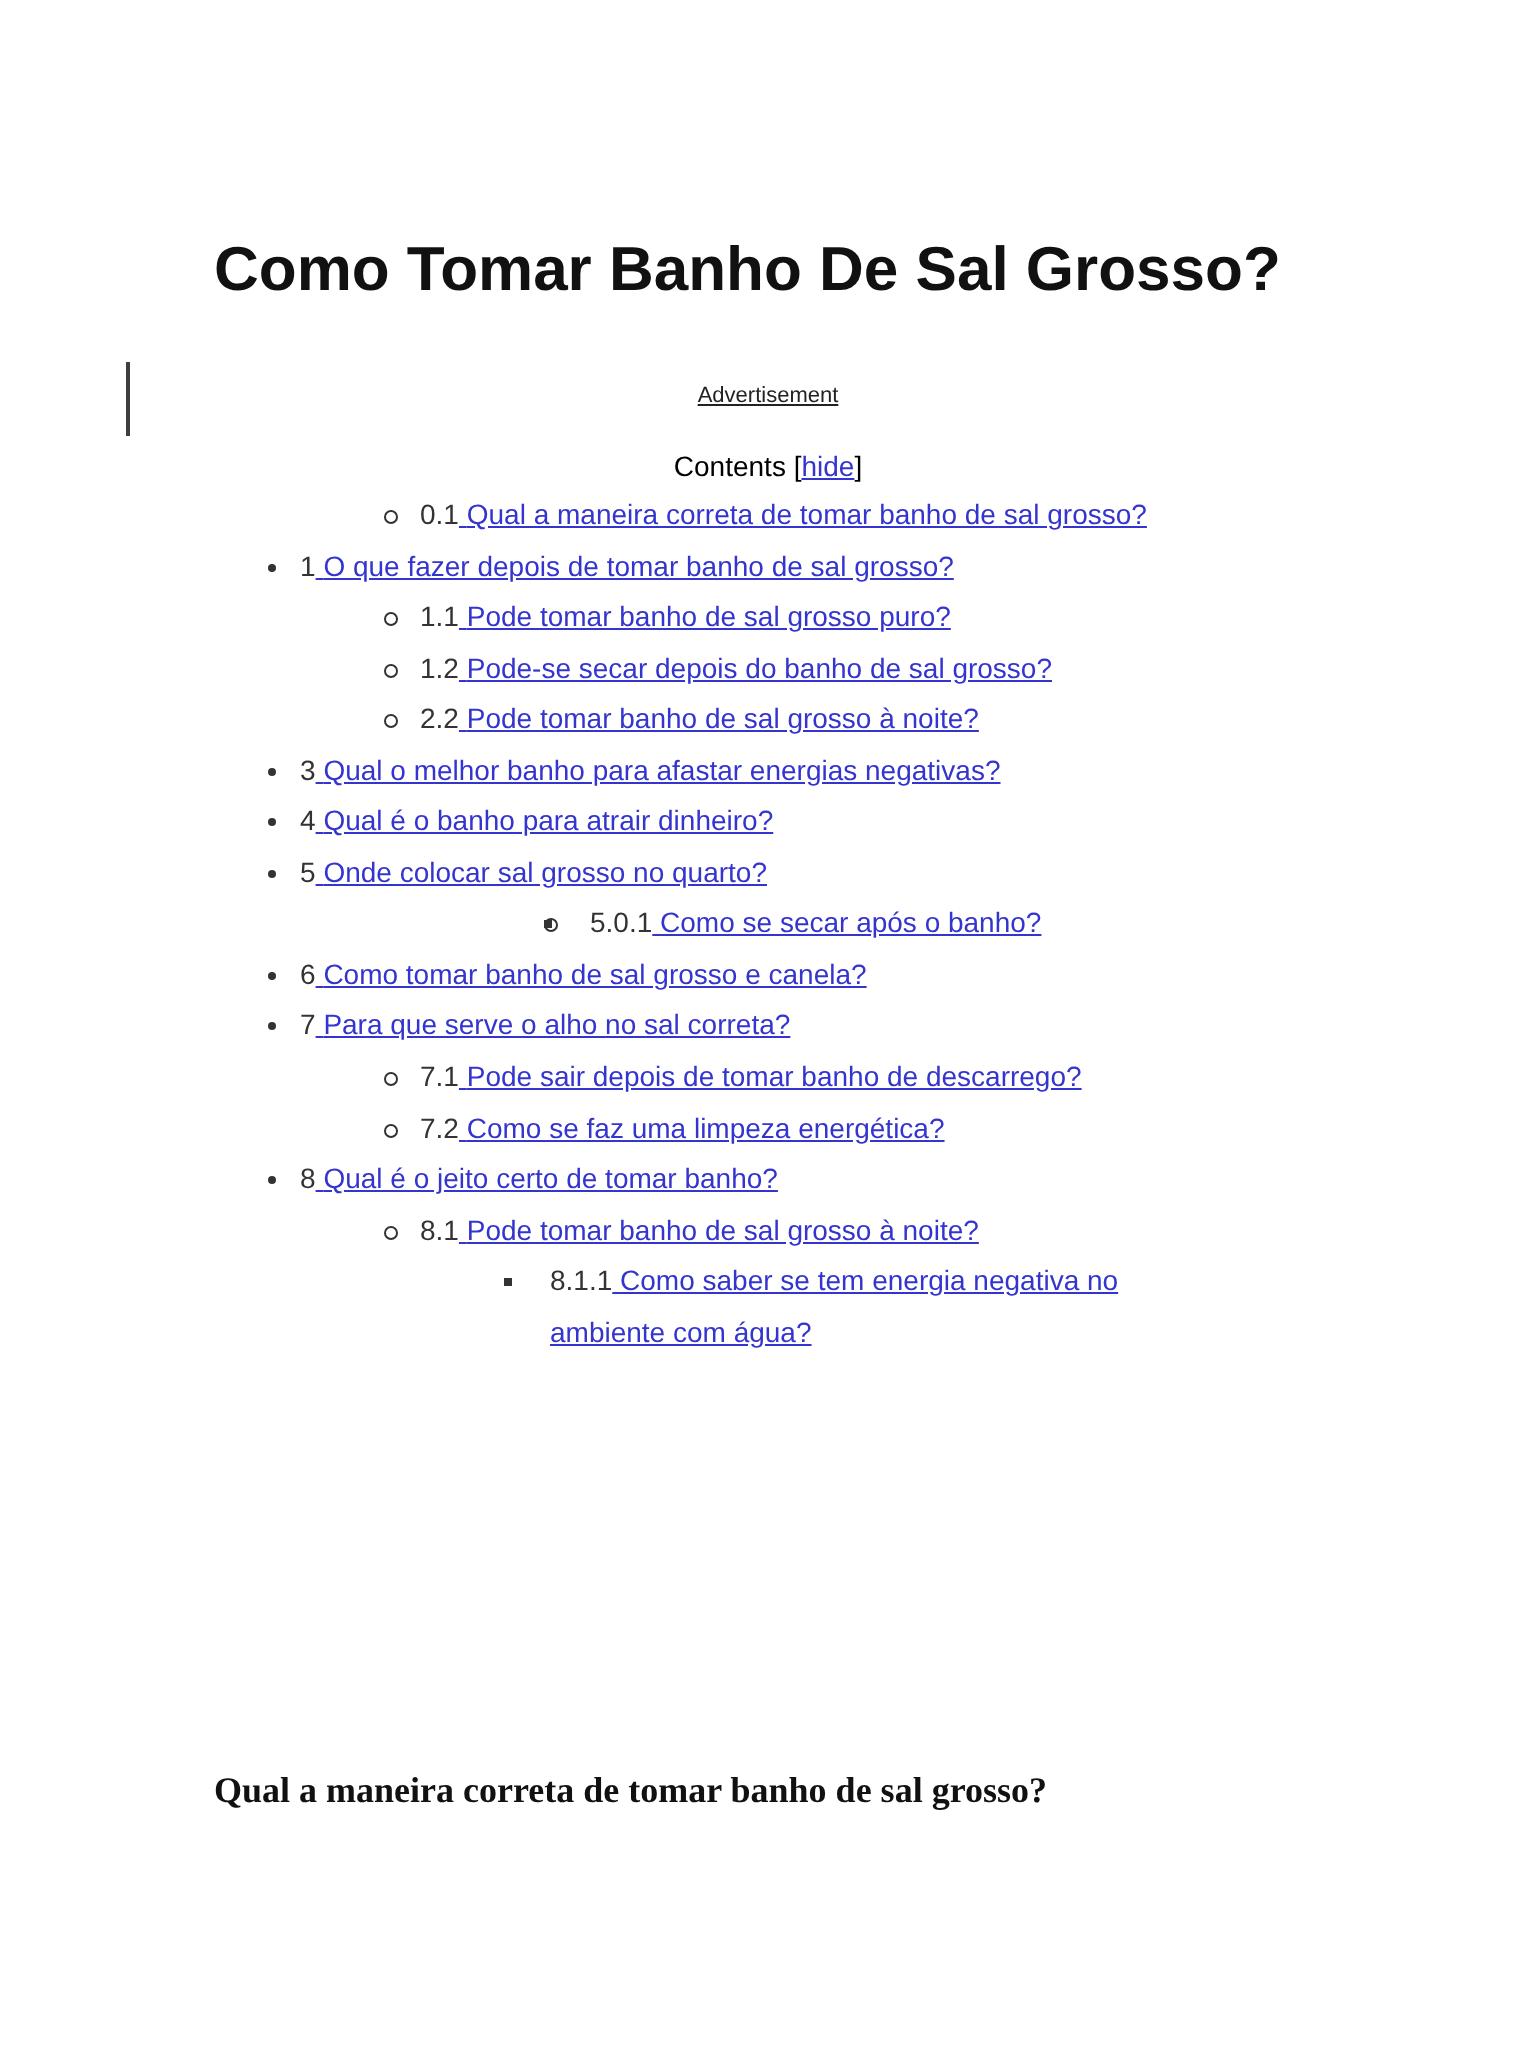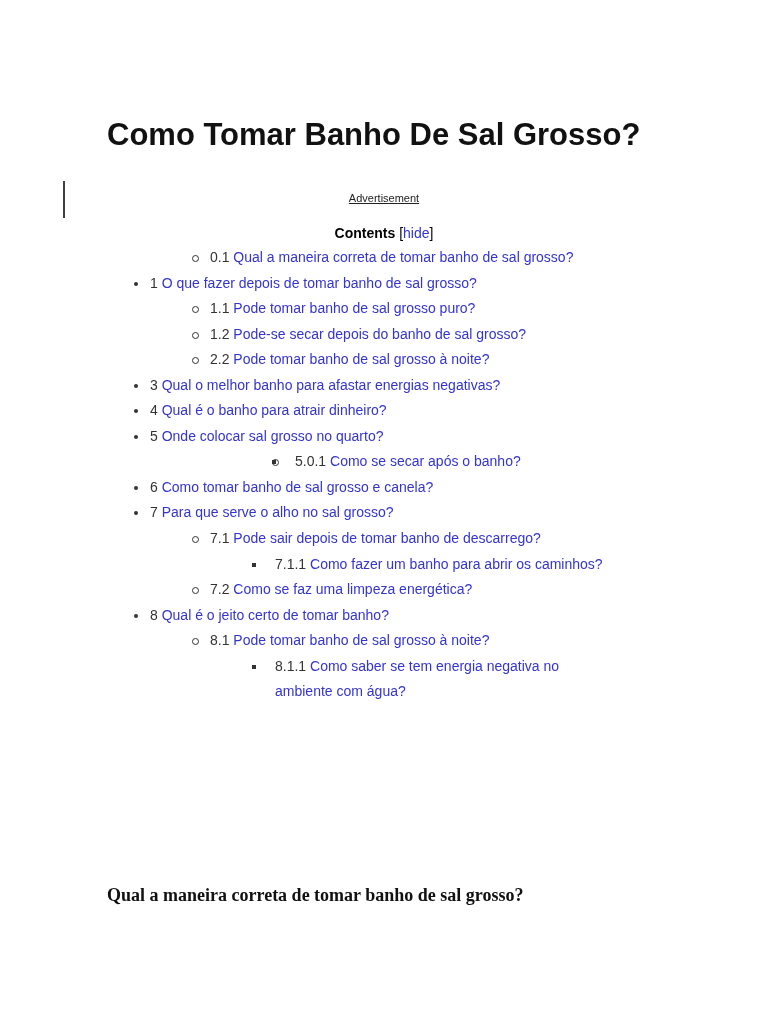--- a/index.html
+++ b/index.html
@@ -16,41 +16,41 @@
     position:absolute;left:63px;top:181px;width:2px;height:37px;background:#3f3f3f;
   }
   .ad-label{
     position:absolute;left:0;right:0;top:192px;text-align:center;
     font-size:11px;color:#222;text-decoration:underline;
   }
   .contents-line{
     position:absolute;left:0;right:0;top:225px;text-align:center;
     font-size:14px;color:#000;
   }
-  .contents-word{font-weight:bold;margin-top:17px;}
+  .contents-word{font-weight:normal;margin-top:17px;}
   .toc{
     position:absolute;left:0;top:245px;width:768px;
     font-size:14px;line-height:25.55px;
   }
   .toc-item{position:relative;}
   .lvl1{padding-left:150px;}
   .lvl2{padding-left:210px;}
   .lvl3{padding-left:275px;}
   .lvl3b{padding-left:295px;}
   .marker{position:absolute;top:11px;}
   .lvl1 .marker{left:134px;}
   .lvl2 .marker{left:192px;}
   .lvl3 .marker{left:252px;}
   .lvl3b .marker{left:272px;}
   .marker.disc{width:4px;height:4px;border-radius:50%;background:#333;}
   .marker.circle{width:5px;height:5px;border-radius:50%;border:1px solid #333;background:transparent;top:10px;}
   .marker.square{width:4px;height:4px;background:#333;}
   .toc-num{color:#333;}
   a.toc-link, a.hide-link{
-    color:var(--link,#3434cf);cursor:pointer;
+    color:var(--link,#3434cf);text-decoration:underline;cursor:pointer;
   }
   a.toc-link::before{content:"\00a0";}
   .section-heading{
     position:absolute;left:107px;top:870px;
     font-family:"Liberation Serif",serif;font-weight:bold;font-size:18px;color:#111;
   }
 </style>
 </head>
 <body>
 
@@ -69,22 +69,21 @@
     <div class="toc-item lvl2"><span class="marker circle"></span><span class="toc-num">1.2</span><a class="toc-link"><span>Pode-se secar depois do banho de sal grosso?</span></a></div>
     <div class="toc-item lvl2"><span class="marker circle"></span><span class="toc-num">2.2</span><a class="toc-link"><span>Pode tomar banho de sal grosso à noite?</span></a></div>
     <div class="toc-item lvl1"><span class="marker disc"></span><span class="toc-num">3</span><a class="toc-link"><span>Qual o melhor banho para afastar energias negativas?</span></a></div>
     <div class="toc-item lvl1"><span class="marker disc"></span><span class="toc-num">4</span><a class="toc-link"><span>Qual é o banho para atrair dinheiro?</span></a></div>
     <div class="toc-item lvl1"><span class="marker disc"></span><span class="toc-num">5</span><a class="toc-link"><span>Onde colocar sal grosso no quarto?</span></a></div>
     <div class="toc-item lvl3b">
       <span class="marker circle"></span>
     </div>
     <div class="toc-item lvl3b"><span class="marker square"></span><span class="toc-num">5.0.1</span><a class="toc-link"><span>Como se secar após o banho?</span></a></div>
     <div class="toc-item lvl1"><span class="marker disc"></span><span class="toc-num">6</span><a class="toc-link"><span>Como tomar banho de sal grosso e canela?</span></a></div>
-    <div class="toc-item lvl1"><span class="marker disc"></span><span class="toc-num">7</span><a class="toc-link"><span>Para que serve o alho no sal grosso?</span></a></div>
+    <div class="toc-item lvl1"><span class="marker disc"></span><span class="toc-num">7</span><a class="toc-link"><span>Para que serve o alho no sal correta?</span></a></div>
     <div class="toc-item lvl2"><span class="marker circle"></span><span class="toc-num">7.1</span><a class="toc-link"><span>Pode sair depois de tomar banho de descarrego?</span></a></div>
-    <div class="toc-item lvl3"><span class="marker square"></span><span class="toc-num">7.1.1</span><a class="toc-link"><span>Como fazer um banho para abrir os caminhos?</span></a></div>
     <div class="toc-item lvl2"><span class="marker circle"></span><span class="toc-num">7.2</span><a class="toc-link"><span>Como se faz uma limpeza energética?</span></a></div>
     <div class="toc-item lvl1"><span class="marker disc"></span><span class="toc-num">8</span><a class="toc-link"><span>Qual é o jeito certo de tomar banho?</span></a></div>
     <div class="toc-item lvl2"><span class="marker circle"></span><span class="toc-num">8.1</span><a class="toc-link"><span>Pode tomar banho de sal grosso à noite?</span></a></div>
     <div class="toc-item lvl3"><span class="marker square"></span><span class="toc-num">8.1.1</span><a class="toc-link"><span>Como saber se tem energia negativa no</span><br><span>ambiente com água?</span></a></div>
   </div>
 
 <h2 class="section-heading">Qual a maneira correta de tomar banho de sal grosso?</h2>
 
 </body></html>

